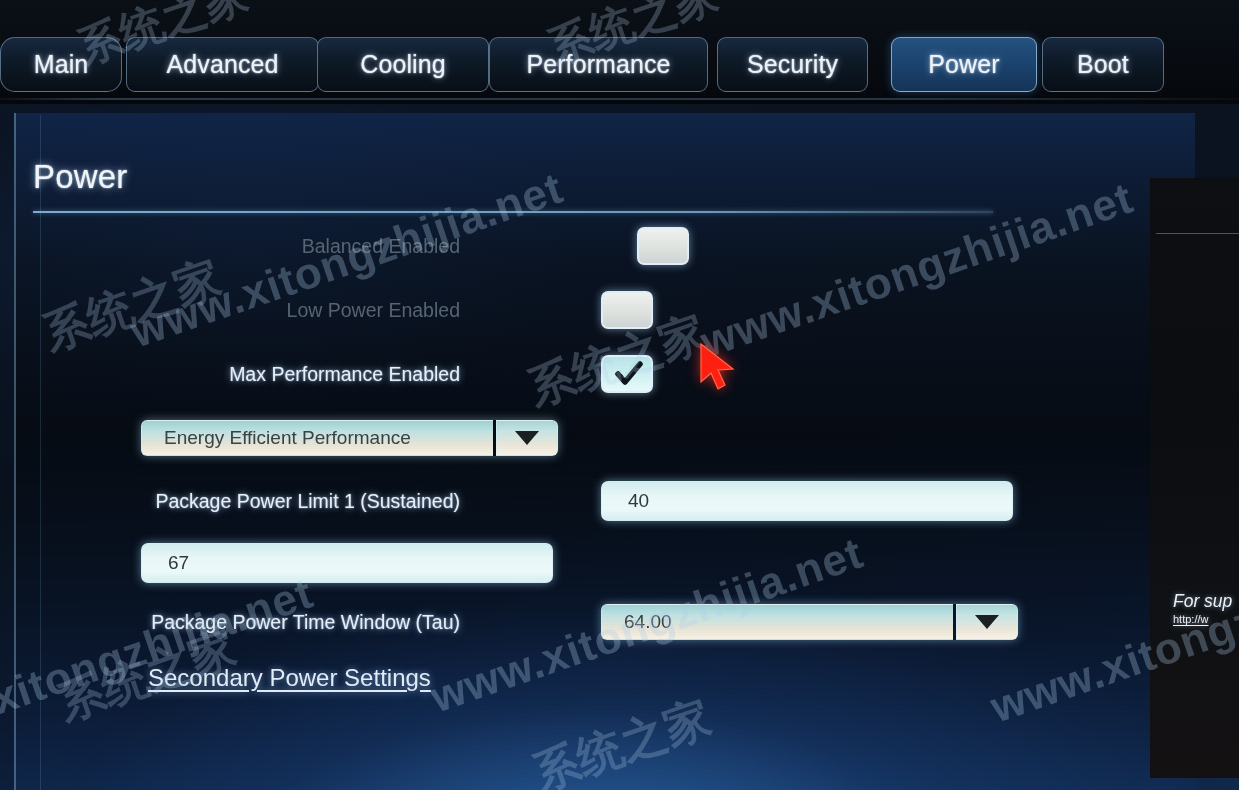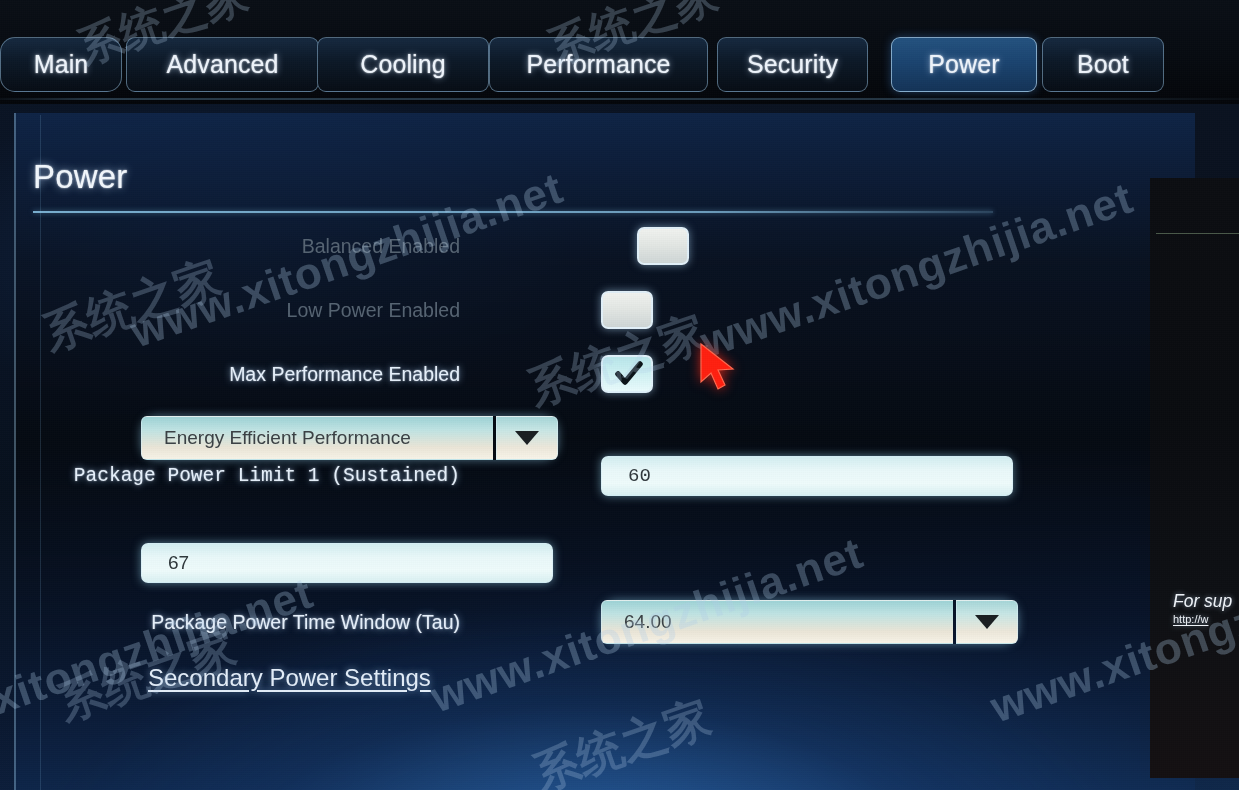--- a/index.html
+++ b/index.html
@@ -182,22 +182,22 @@
     align-items: center;
     padding-left: 26px;
     font-size: 19px;
     color: #30383c;
   }
 
   
   .combo {
     display: flex;
     align-items: stretch;
-    height: 44px;
-    border-radius: 16px;
+    height: 36px;
+    border-radius: 6px;
     box-shadow: 0 0 10px rgba(150,210,235,0.5);
   }
   .combo-text {
     width: 352px;
     border: 1px solid rgba(215,238,245,0.6);
     border-right: none;
     border-radius: 6px 0 0 6px;
     background: linear-gradient(180deg, #9ed3d6 0%, #bfe3e3 30%, #eae5d7 72%, #f7f3e7 100%);
     display: flex;
     align-items: center;
@@ -351,24 +351,24 @@
       <div class="row" style="top: 416px;">
         <div class="row-control">
           <div class="combo">
             <div class="combo-text">Energy Efficient Performance</div>
             <div class="combo-arrow">
               <div class="arrow-glyph"></div>
             </div>
           </div>
         </div>
       </div>
-      <div class="row" style="top: 454px; font-family: Liberation Mono, monospace;">
+      <div class="row" style="top: 479px;">
         <div class="row-label">Package Power Limit 1 (Sustained)</div>
         <div class="row-control">
-          <div class="textfield">60</div>
+          <div class="textfield">40</div>
         </div>
       </div>
       <div class="row" style="top: 541px;">
         <div class="row-control">
           <div class="textfield">67</div>
         </div>
       </div>
       <div class="row" style="top: 600px;">
         <div class="row-label">Package Power Time Window (Tau)</div>
         <div class="row-control">

